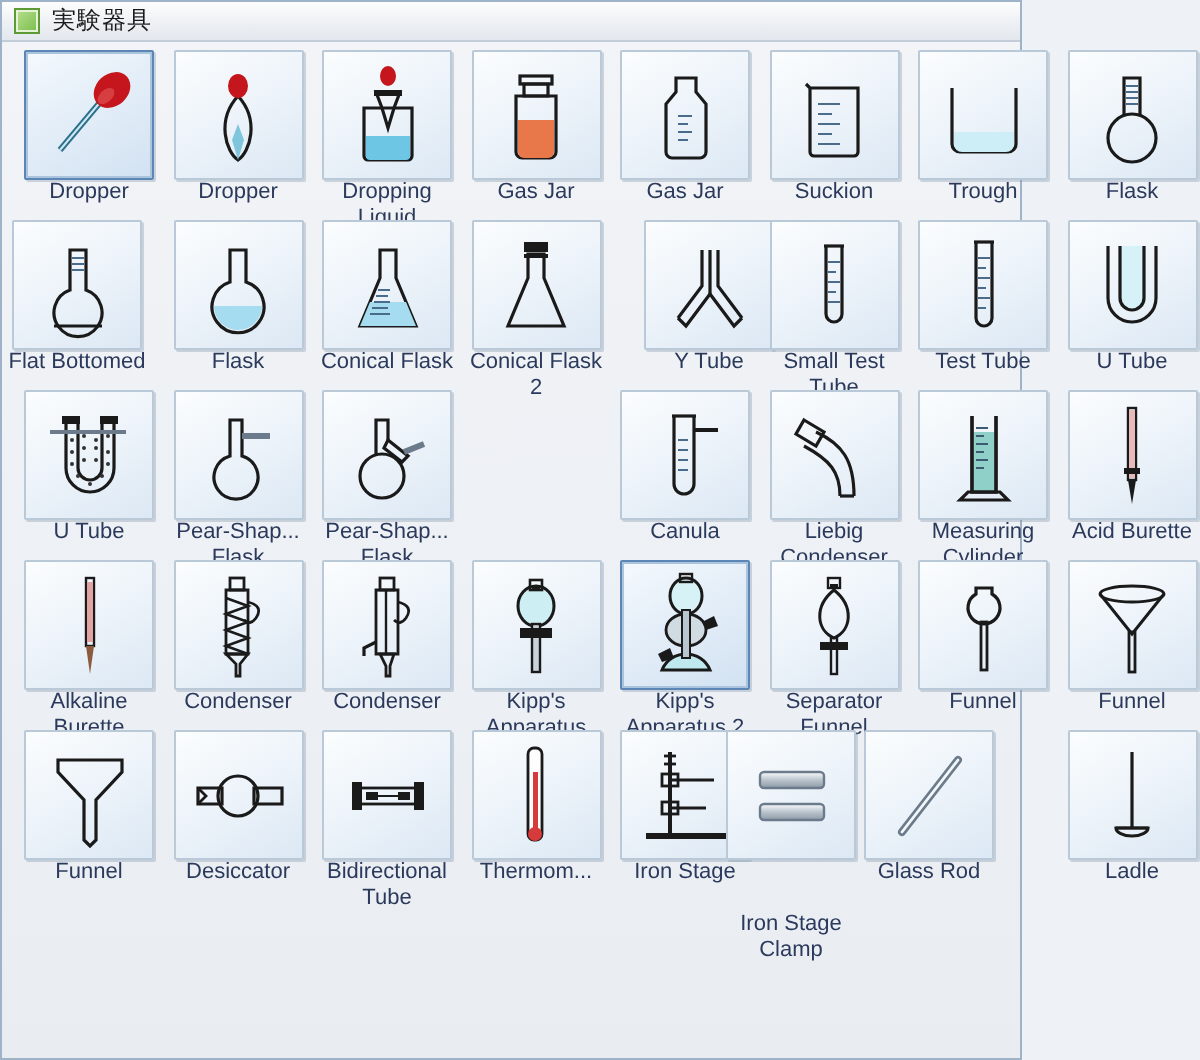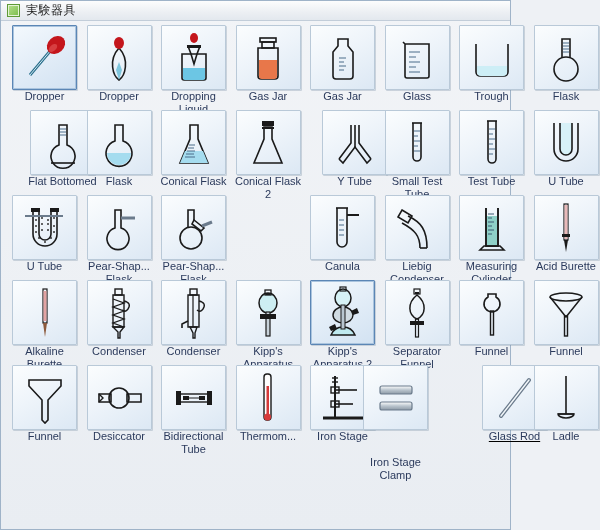--- a/index.html
+++ b/index.html
@@ -140,21 +140,21 @@
             <path d="M14 12 L16 14 v32 a2 2 0 0 0 2 2 H38 a2 2 0 0 0 2-2 V14 H16" fill="none" stroke="#1a1a1a" stroke-width="1.6"></path>
             <g stroke="#4a6c8a" stroke-width="1">
               <line x1="20" y1="22" x2="31" y2="22"></line>
               <line x1="20" y1="27" x2="27" y2="27"></line>
               <line x1="20" y1="32" x2="31" y2="32"></line>
               <line x1="20" y1="37" x2="27" y2="37"></line>
               <line x1="20" y1="42" x2="31" y2="42"></line>
             </g>
           </svg>
         </div>
-        <div class="label">Glass</div>
+        <div class="label">Suckion</div>
       </div>
       <div class="cell" style="left: 453px; top: 4px;">
         <div class="tile">
           <svg width="56" height="56" viewBox="0 0 56 56">
             <path d="M12 14 v28 a4 4 0 0 0 4 4 H40 a4 4 0 0 0 4-4 V14" fill="none" stroke="#1a1a1a" stroke-width="1.6"></path>
             <path d="M13 36 h30 v6 a4 4 0 0 1-4 4 H17 a4 4 0 0 1-4-4Z" fill="#cdeef6"></path>
           </svg>
         </div>
         <div class="label">Trough</div>
       </div>
@@ -166,21 +166,21 @@
             <g stroke="#4a6c8a" stroke-width="1">
               <line x1="25" y1="13" x2="31" y2="13"></line>
               <line x1="25" y1="16" x2="31" y2="16"></line>
               <line x1="25" y1="19" x2="31" y2="19"></line>
               <line x1="25" y1="22" x2="31" y2="22"></line>
             </g>
           </svg>
         </div>
         <div class="label">Flask</div>
       </div>
-      <div class="cell" style="left: 24px; top: 89px; align-items: center;">
+      <div class="cell" style="left: 0; top: 89px; align-items: center;">
         <div class="tile">
           <svg width="56" height="56" viewBox="0 0 56 56">
             <path d="M18 48 a12 12 0 0 1 2-17 V10 h8 v0" fill="none" stroke="#1a1a1a" stroke-width="0"></path>
             <path d="M24 30 V10 h8 v20 a12 12 0 1 1-8 0Z" fill="none" stroke="#1a1a1a" stroke-width="1.6"></path>
             <line x1="16" y1="48" x2="40" y2="48" stroke="#1a1a1a" stroke-width="1.6"></line>
             <g stroke="#4a6c8a" stroke-width="1">
               <line x1="25" y1="14" x2="31" y2="14"></line>
               <line x1="25" y1="17" x2="31" y2="17"></line>
               <line x1="25" y1="20" x2="31" y2="20"></line>
             </g>
@@ -538,21 +538,21 @@
               <linearGradient id="g1" x1="0" y1="0" x2="0" y2="1">
                 <stop offset="0" stop-color="#fdfdfd"></stop>
                 <stop offset="0.5" stop-color="#b9c4cd"></stop>
                 <stop offset="1" stop-color="#8d9aa6"></stop>
               </linearGradient>
             </defs>
           </svg>
         </div>
         <div class="label">Iron Stage Clamp</div>
       </div>
-      <div class="cell" style="left: 476px; top: 344px; text-decoration: underline;">
+      <div class="cell" style="left: 426px; top: 344px;">
         <div class="tile">
           <svg width="56" height="56" viewBox="0 0 56 56">
             <line x1="14" y1="46" x2="42" y2="10" stroke="#6b7b8c" stroke-width="4" stroke-linecap="round"></line>
             <line x1="14" y1="46" x2="42" y2="10" stroke="#f2f7fa" stroke-width="1.4" stroke-linecap="round"></line>
           </svg>
         </div>
         <div class="label">Glass Rod</div>
       </div>
       <div class="cell" style="left: 527.5px; top: 344px;">
         <div class="tile">

